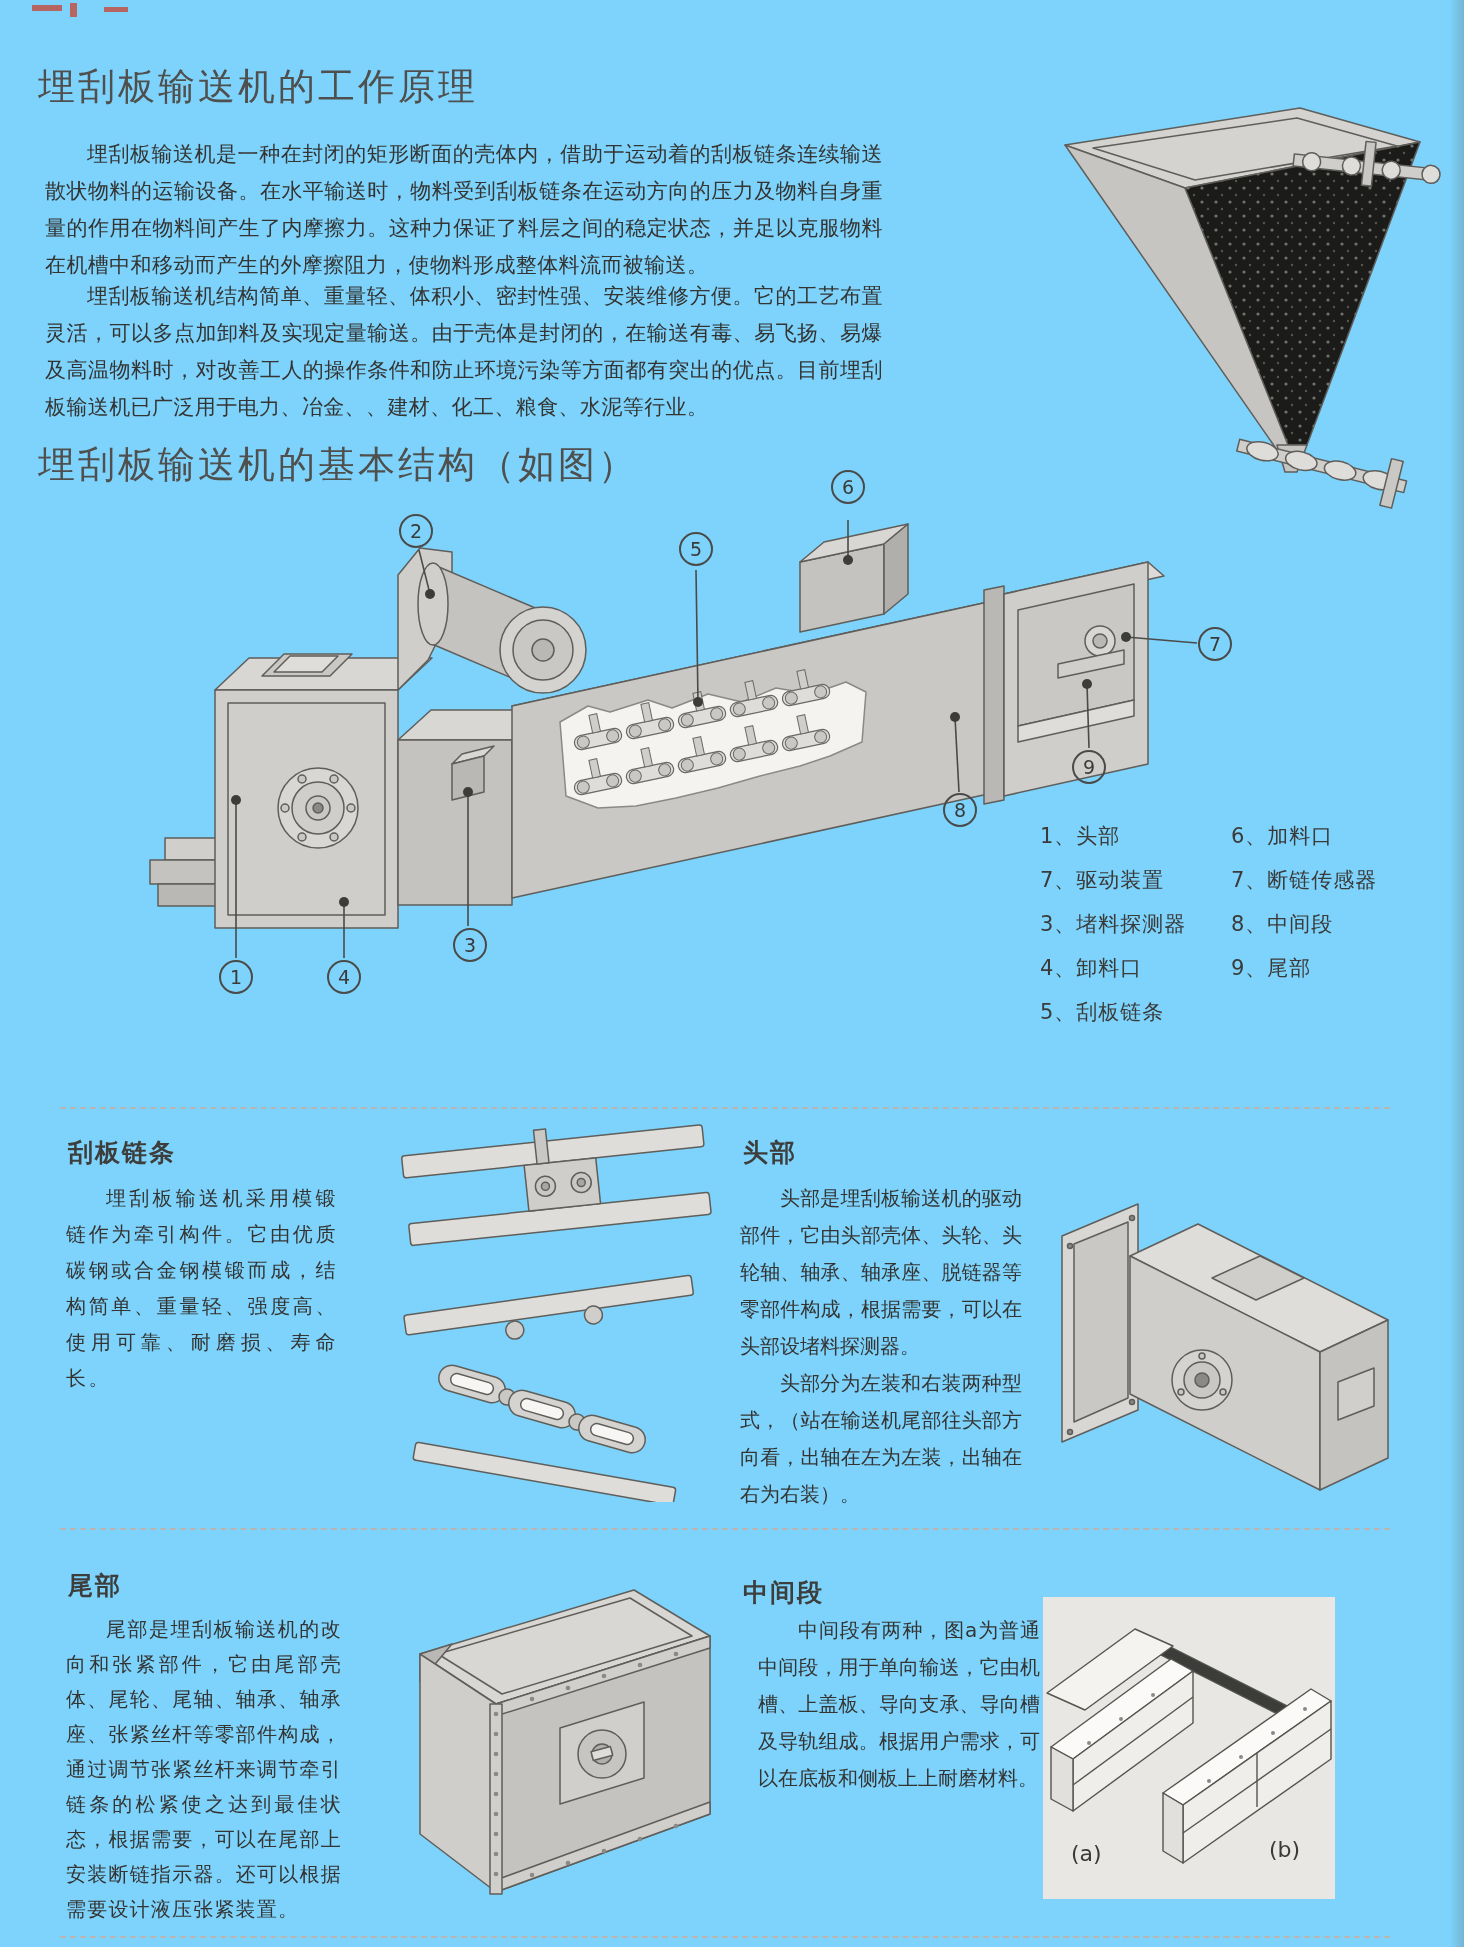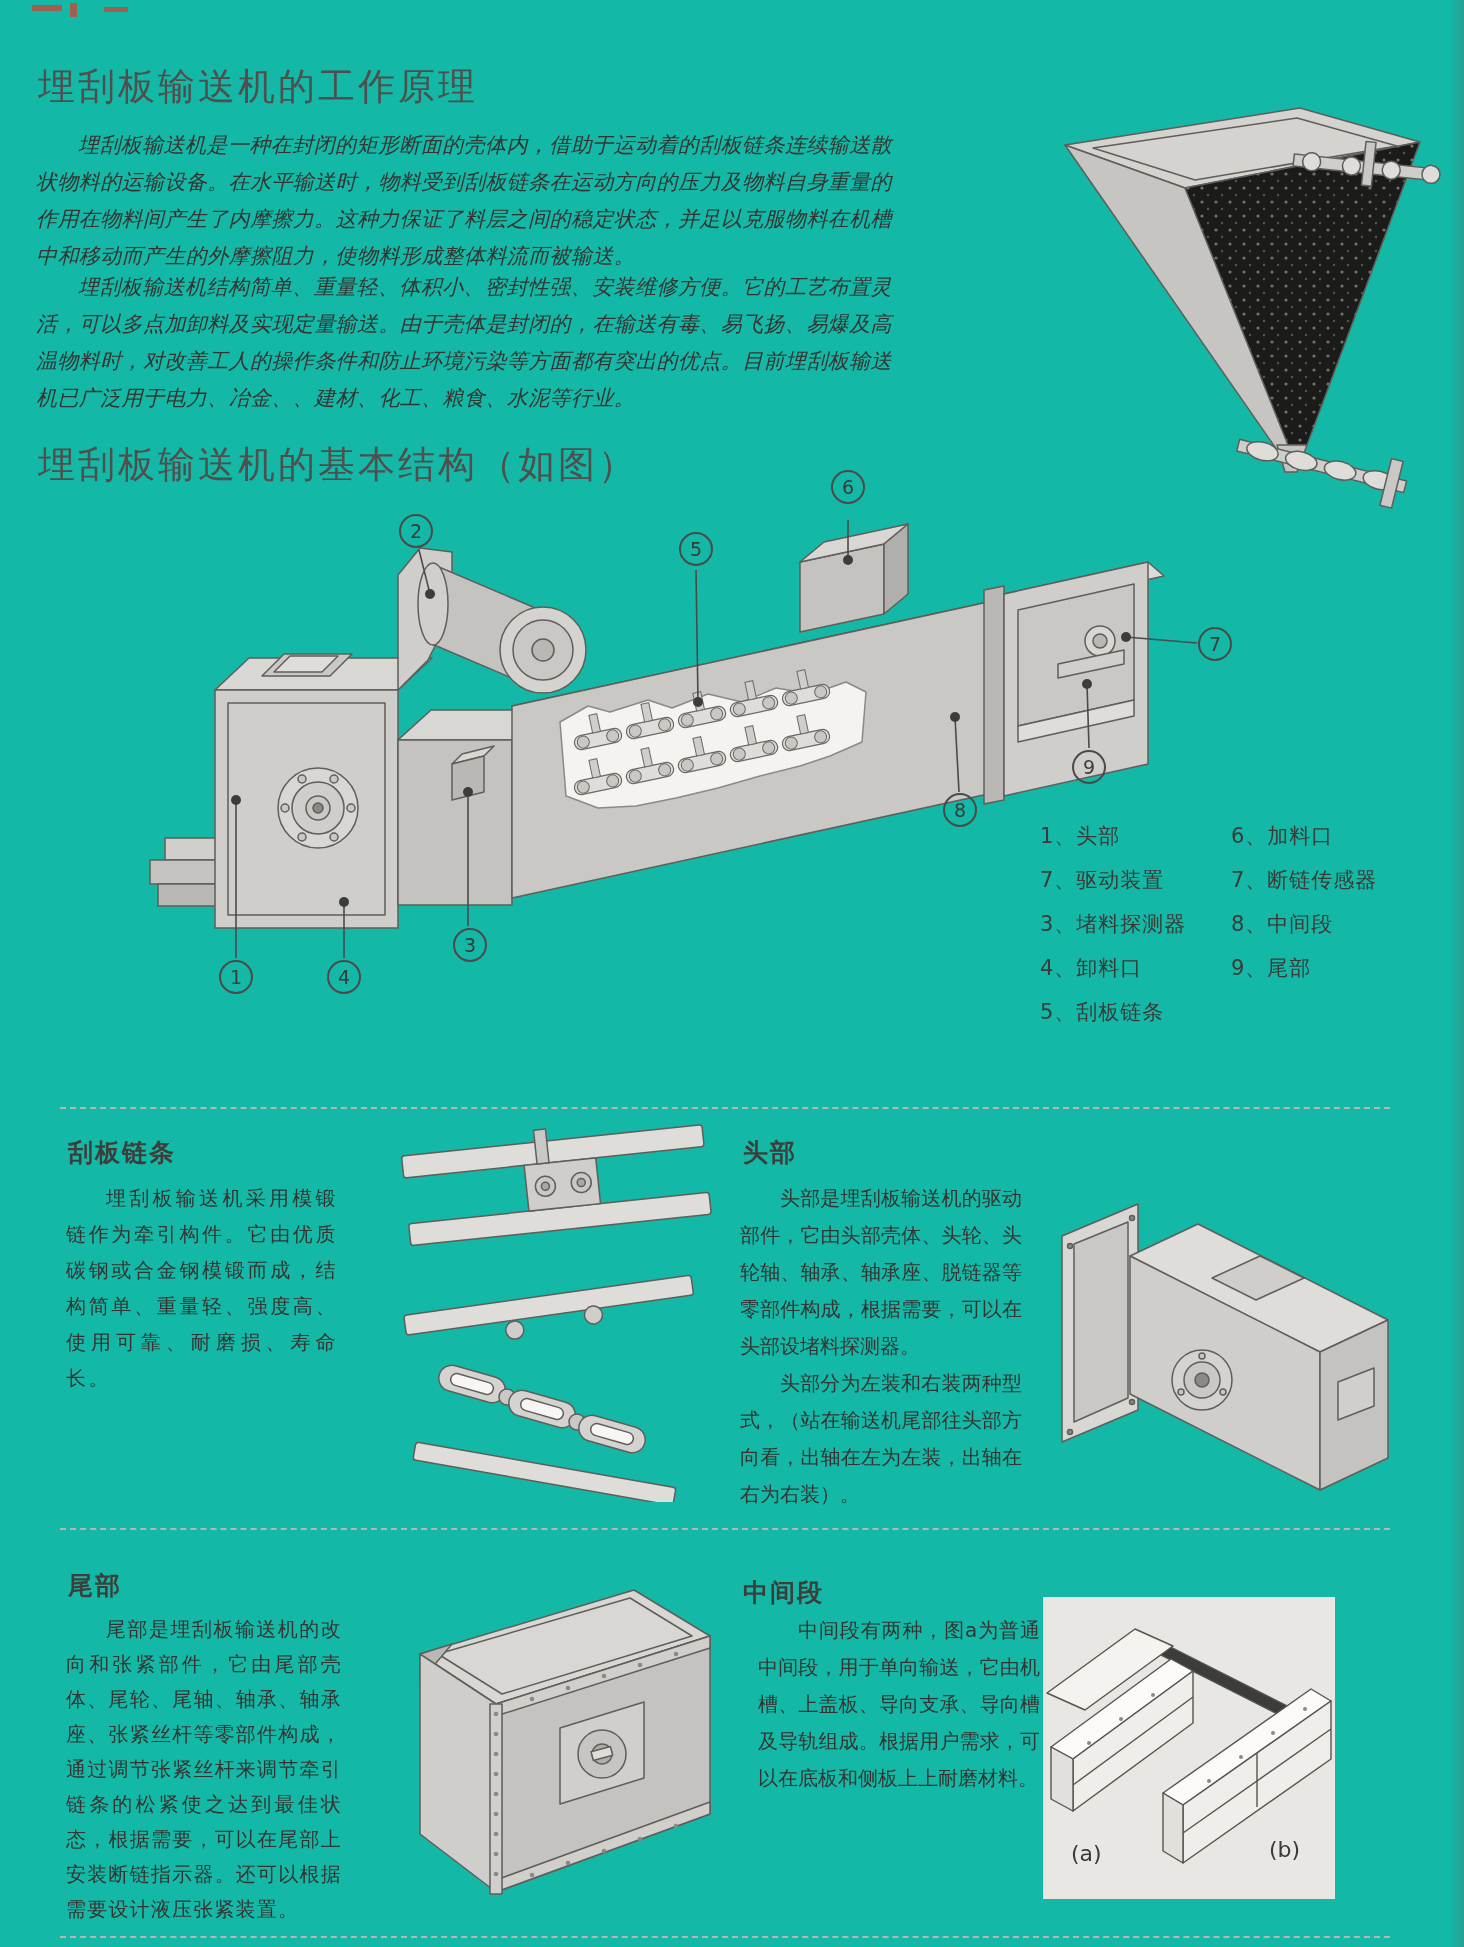--- a/index.html
+++ b/index.html
@@ -1,21 +1,21 @@
 <!DOCTYPE html>
 <html><head>
 <meta charset="utf-8">
 <style>
   html,body{margin:0;padding:0;background:#e8e6e2;}
-  .page{position:relative;width:1464px;height:1947px;background:#14b8a6;overflow:hidden;
+  .page{position:relative;width:1464px;height:1947px;background:#7dd3fc;overflow:hidden;
         font-family:"DejaVu Sans",sans-serif;color:#3a3a38;}
   .abs{position:absolute;}
   h1.sec{font-size:37px;font-weight:400;color:#4f4f4d;letter-spacing:3px;margin:0;}
   .body-text{font-size:21px;line-height:37px;letter-spacing:0.4px;text-align:justify;color:#343432;}
-  .body-text p{margin:0;text-indent:2em;font-style:italic;}
+  .body-text p{margin:9px;text-indent:2em;}
   .part-title{font-size:25px;font-weight:700;color:#3d3d3b;letter-spacing:2px;}
   .part-body{font-size:20px;text-align:justify;color:#343432;}
   .part-body p{margin:0;text-indent:2em;}
   .legend-col div{height:44px;font-size:21px;letter-spacing:1px;color:#45454
 3;}
   .callout{position:absolute;width:34px;height:34px;border:2px solid #4a4a48;border-radius:50%;
            display:flex;align-items:center;justify-content:center;font-size:19px;color:#3a3a38;
            background:transparent;box-sizing:border-box;}
   .dashed{position:absolute;border-top:2px dashed #b8b6b2;height:0;}
   .redmark{position:absolute;background:#c44a3a;opacity:.8;}

